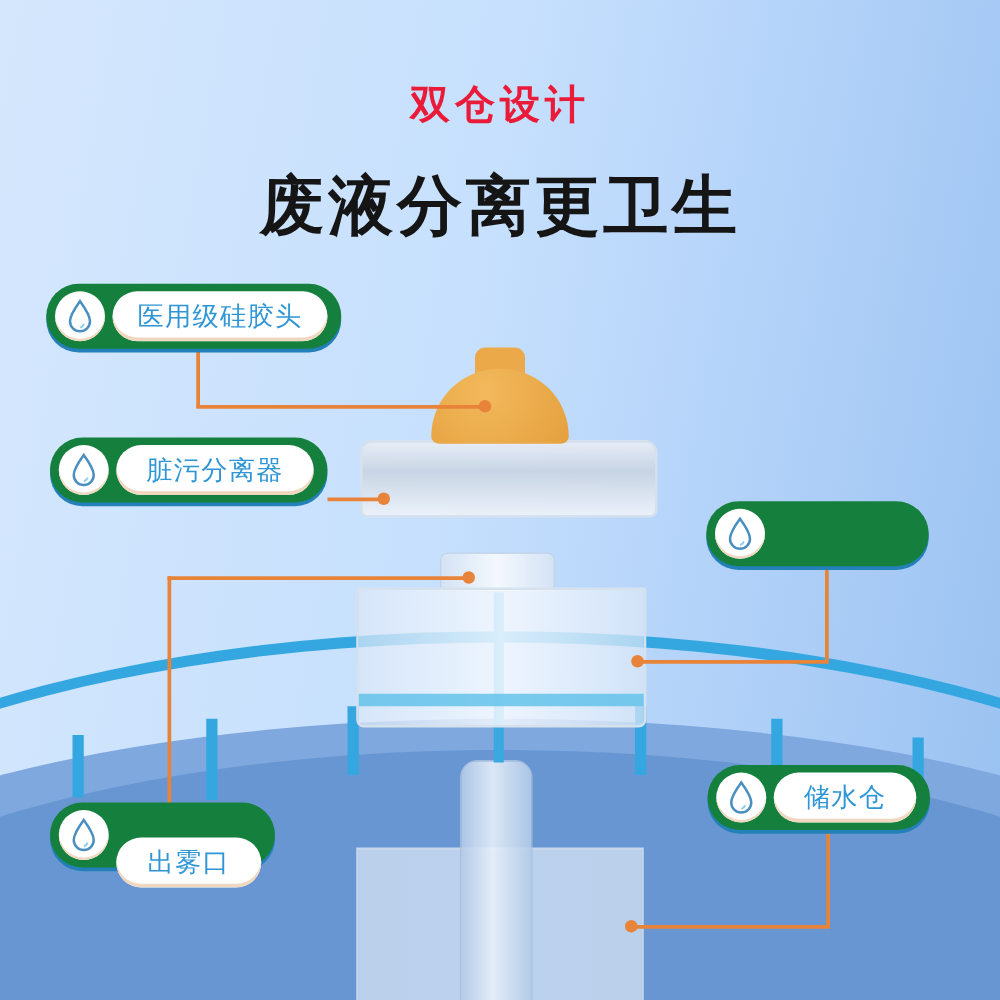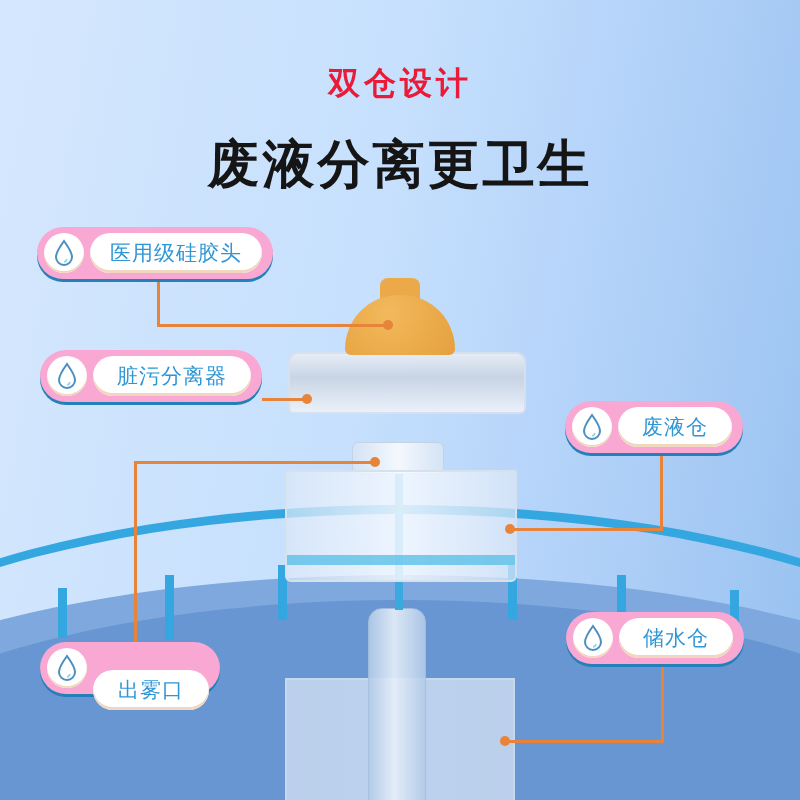--- a/index.html
+++ b/index.html
@@ -81,21 +81,21 @@
     background: linear-gradient(90deg, rgba(196,214,238,0.9), rgba(214,229,246,0.75) 50%, rgba(196,214,238,0.9));
     border: 2px solid #c7d7ec;
   }
 
   
   .line { position: absolute; background: #e8843a; }
   .dot { position: absolute; width: 10px; height: 10px; border-radius: 50%; background: #e8843a; }
 
   
   .tag {
-    position: absolute; height: 52px; background: #f9a8d4; border-radius: 26px;
+    position: absolute; height: 52px; background: #15803d; border-radius: 26px;
     box-shadow: 0 3px 0 #2480b9;
     display: flex; align-items: center; padding: 0 7px;
   }
   .tag .icon-circle {
     width: 40px; height: 40px; border-radius: 50%; background: #fff;
     display: flex; align-items: center; justify-content: center; flex: none;
     box-shadow: inset 0 -2px 0 #f0d7c0;
   }
   .tag .pill {
     margin-left: 6px; height: 40px; background: #fff; border-radius: 20px;
@@ -171,21 +171,20 @@
   <span class="pill" style="width:158px;">脏污分离器</span>
 </div>
 
 <div class="tag" style="left:565px;top:401px;width:178px;">
   <span class="icon-circle">
     <svg width="22" height="28" viewBox="0 0 22 28">
         <path d="M11 2 C11 2 3 13 3 18 a8 8 0 0 0 16 0 C19 13 11 2 11 2Z" fill="none" stroke="#4b8fc0" stroke-width="2"></path>
         <path d="M14 20 a4 4 0 0 1 -3 3" fill="none" stroke="#8fd0ef" stroke-width="1.5"></path>
       </svg>
   </span>
-  <span class="pill" style="width:114px;">废液仓</span>
 </div>
 
 <div class="tag" style="left:40px;top:642px;width:180px;">
   <span class="icon-circle">
     <svg width="22" height="28" viewBox="0 0 22 28">
         <path d="M11 2 C11 2 3 13 3 18 a8 8 0 0 0 16 0 C19 13 11 2 11 2Z" fill="none" stroke="#4b8fc0" stroke-width="2"></path>
         <path d="M14 20 a4 4 0 0 1 -3 3" fill="none" stroke="#8fd0ef" stroke-width="1.5"></path>
       </svg>
   </span>
   <span class="pill" style="width:116px;margin-top:44px;">出雾口</span>

